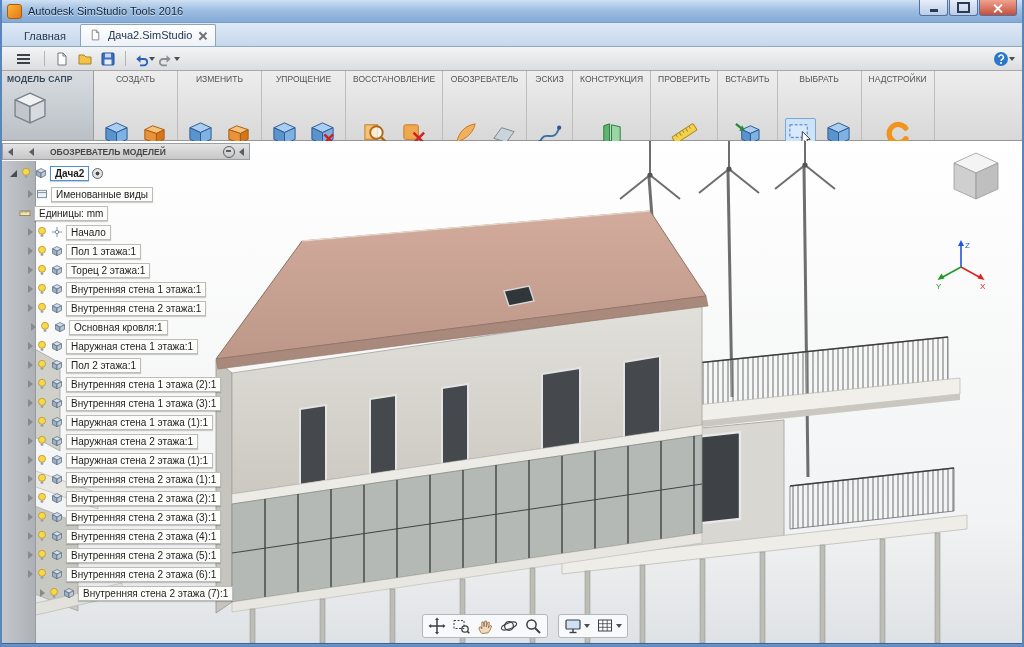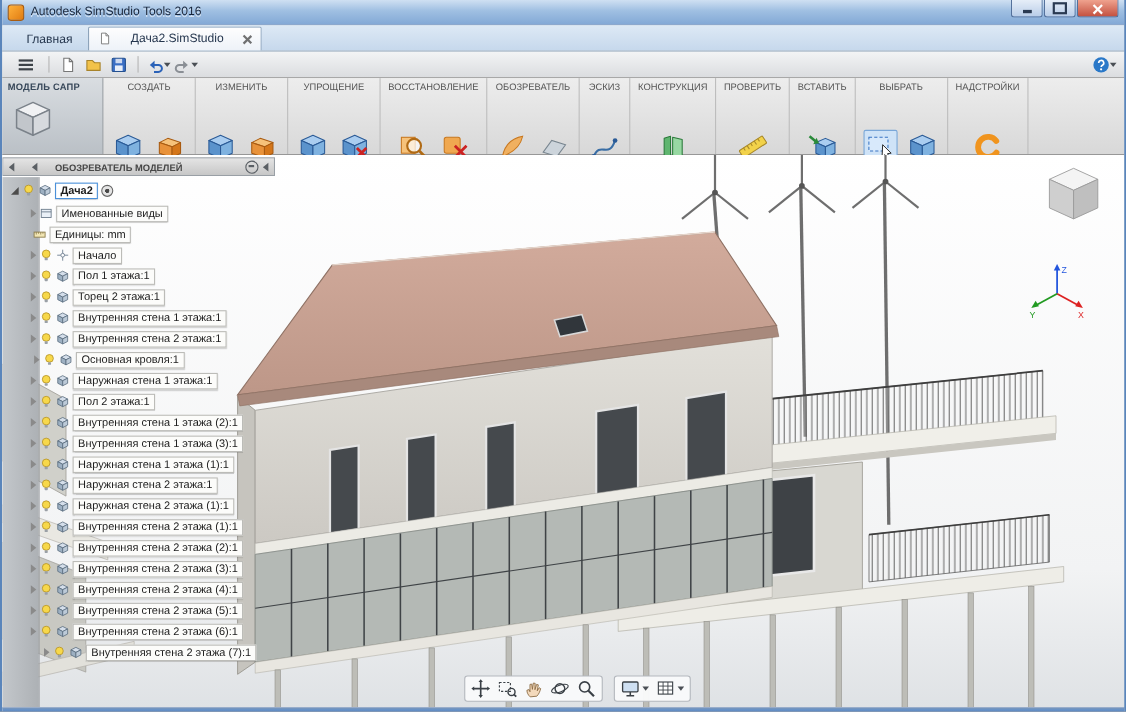--- a/index.html
+++ b/index.html
@@ -21,21 +21,21 @@
   .glyph-max{width:9px;height:7px;border:2px solid #2a3a52;}
   .glyph-x{position:relative;width:10px;height:10px;}
   .glyph-x:before,.glyph-x:after{content:"";position:absolute;left:4px;top:0;width:2px;height:11px;background:#fff;}
   .glyph-x:before{transform:rotate(45deg);} .glyph-x:after{transform:rotate(-45deg);}
 
   
   .tabbar{height:23px;background:linear-gradient(#dde9f5,#c6d8ec);display:flex;align-items:flex-end;
           padding-left:8px;border-bottom:1px solid #93a7bd;}
   .tab{font-size:11px;color:#25364e;padding:3px 14px 4px;text-align:right;}
   .tab.active{background:linear-gradient(#fefefe,#edf2f8);border:1px solid #8da3ba;border-bottom:none;
-              border-radius:2px 2px 0 0;display:flex;align-items:center;gap:17px;padding:3px 8px 4px;}
+              border-radius:2px 2px 0 0;display:flex;align-items:center;gap:6px;padding:3px 8px 4px;}
   .tab .ticon16{width:13px;height:14px;}
   .tabx{position:relative;width:9px;height:9px;opacity:.75;}
   .tabx:before,.tabx:after{content:"";position:absolute;left:4px;top:0;width:1.6px;height:10px;background:#444;}
   .tabx:before{transform:rotate(45deg);} .tabx:after{transform:rotate(-45deg);}
 
   
   .toolbar{height:23px;background:linear-gradient(#f3f4f5,#dbdde0);border-bottom:1px solid #a8a8a8;
            display:flex;align-items:center;padding:0 7px;gap:3px;}
   .tbtn{height:19px;min-width:20px;display:flex;align-items:center;justify-content:center;border-radius:2px;}
   .tbtn svg{width:16px;height:16px;}
@@ -661,21 +661,21 @@
         <span class="fixcircle"></span>
       </div>
 
       <div class="trow" style="top:45px;left:26px;">
         <span class="arr"></span>
         <svg class="ti">
             <use href="#s-views"></use>
           </svg>
         <span class="tlabel">Именованные виды</span>
       </div>
-      <div class="trow" style="top:64px;left:20px;">
+      <div class="trow" style="top:64px;left:9px;">
         <span class="arr none"></span>
         <svg class="ti">
             <use href="#s-units"></use>
           </svg>
         <span class="tlabel">Единицы: mm</span>
       </div>
       <div class="trow" style="top:83px;left:26px;">
         <span class="arr"></span>
         <svg class="ti">
             <use href="#s-bulb"></use>

